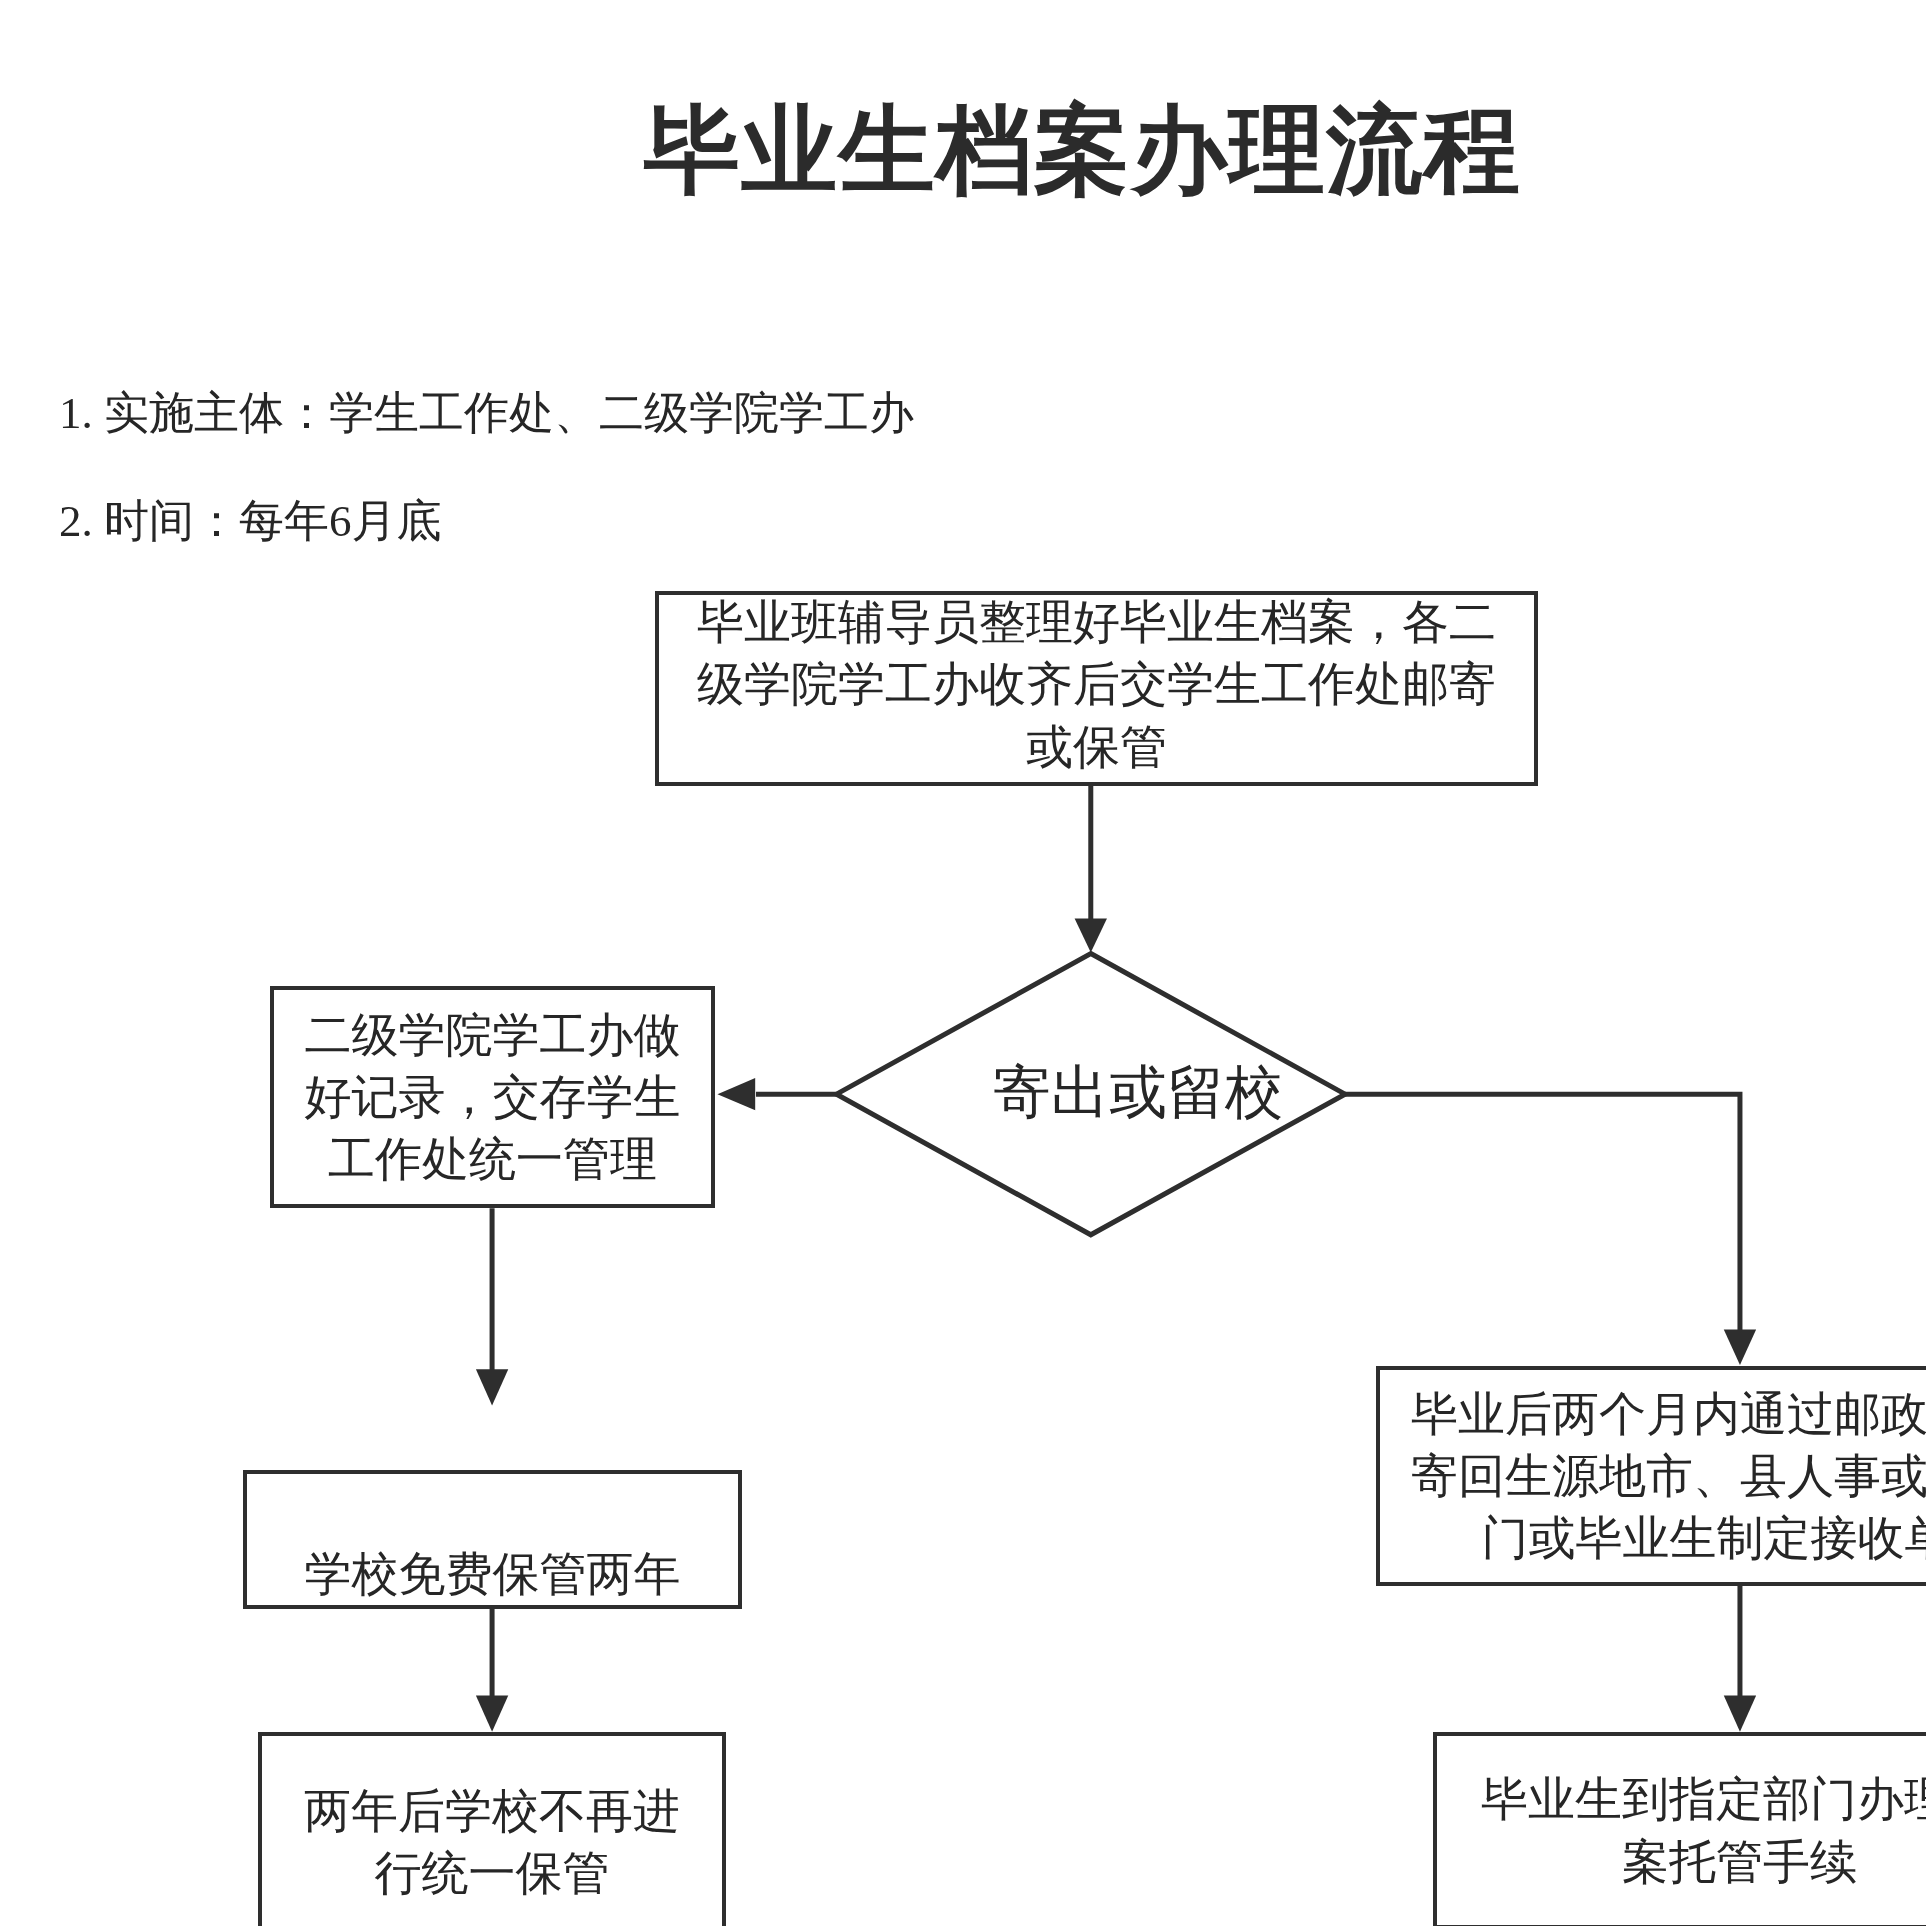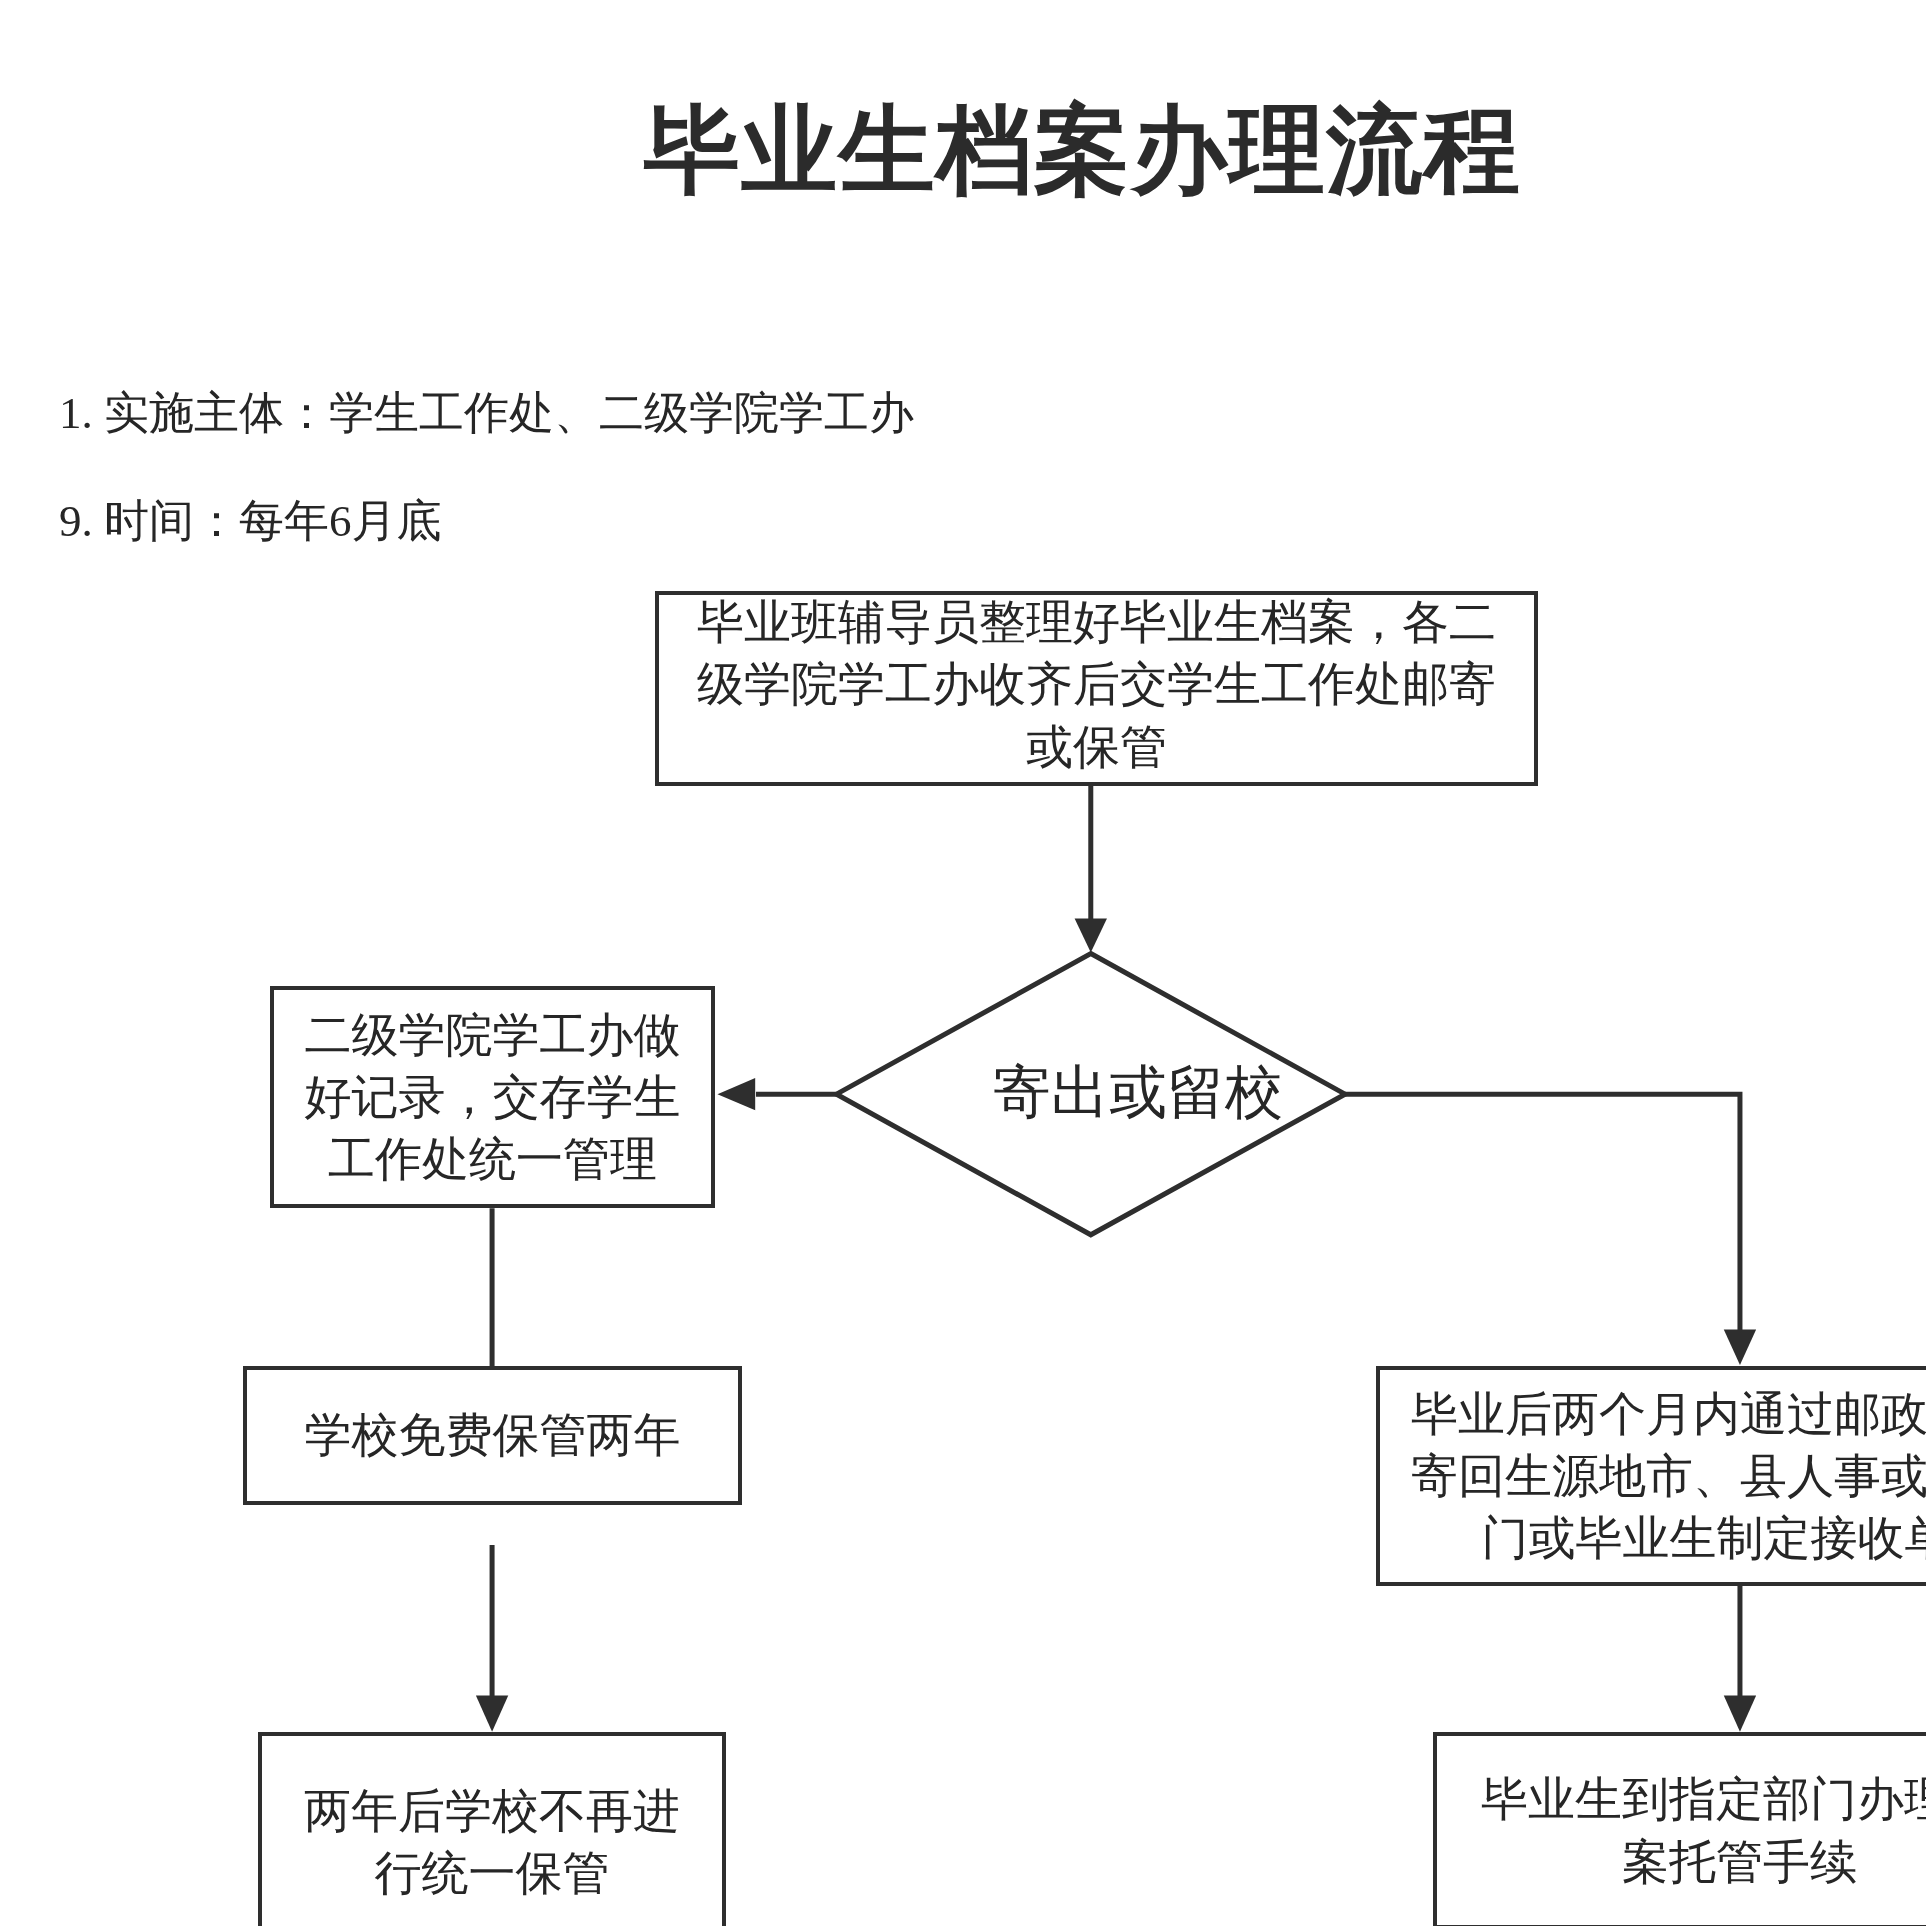--- a/index.html
+++ b/index.html
@@ -55,21 +55,21 @@
     align-items: center;
     justify-content: center;
     text-align: center;
     white-space: pre-line;
     font-size: 47px;
     line-height: 1.32;
     color: #262626;
   }
   .box-start       { left: 655px; top: 591px; width: 883px; height: 195px; font-family: Liberation Mono, monospace; }
   .box-keep        { left:  270px; top: 986px; width: 445px; height: 222px; }
-  .box-free        { left:  243px; top: 1366px; width: 499px; height: 139px; }
+  .box-free        { left:  243px; top: 1470px; width: 499px; height: 139px; align-items: flex-end; }
   .box-no-storage  { left:  258px; top: 1732px; width: 468px; height: 220px; }
   .box-mail        { left: 1376px; top: 1366px; width: 728px; height: 220px; }
   .box-trust       { left: 1433px; top: 1732px; width: 613px; height: 197px; }
 
   .diamond-label {
     position: absolute;
     left: 898px;
     top: 1064px;
     width: 385px;
     text-align: right;
@@ -80,21 +80,21 @@
 </style>
 </head>
 <body>
 
 <div class="canvas">
 
   <div class="title">毕业生档案办理流程</div>
 
   <div class="notes">
     <div class="note-line">1. 实施主体：学生工作处、二级学院学工办</div>
-    <div class="note-line">9. 时间：每年6月底</div>
+    <div class="note-line">2. 时间：每年6月底</div>
   </div>
 
   <svg class="edge-layer" viewBox="0 0 5619 5186" xmlns="http://www.w3.org/2000/svg">
 
     <line x1="2831" y1="2040" x2="2831" y2="2392" stroke="#2e2e2e" stroke-width="13"></line>
     <polygon points="2789,2384 2873,2384 2831,2472" fill="#2e2e2e"></polygon>
 
     <polygon points="2831,2475 3491,2840 2831,3205 2171,2840" fill="#ffffff" stroke="#2e2e2e" stroke-width="13"></polygon>
 
     <line x1="2171" y1="2840" x2="1962" y2="2840" stroke="#2e2e2e" stroke-width="13"></line>

